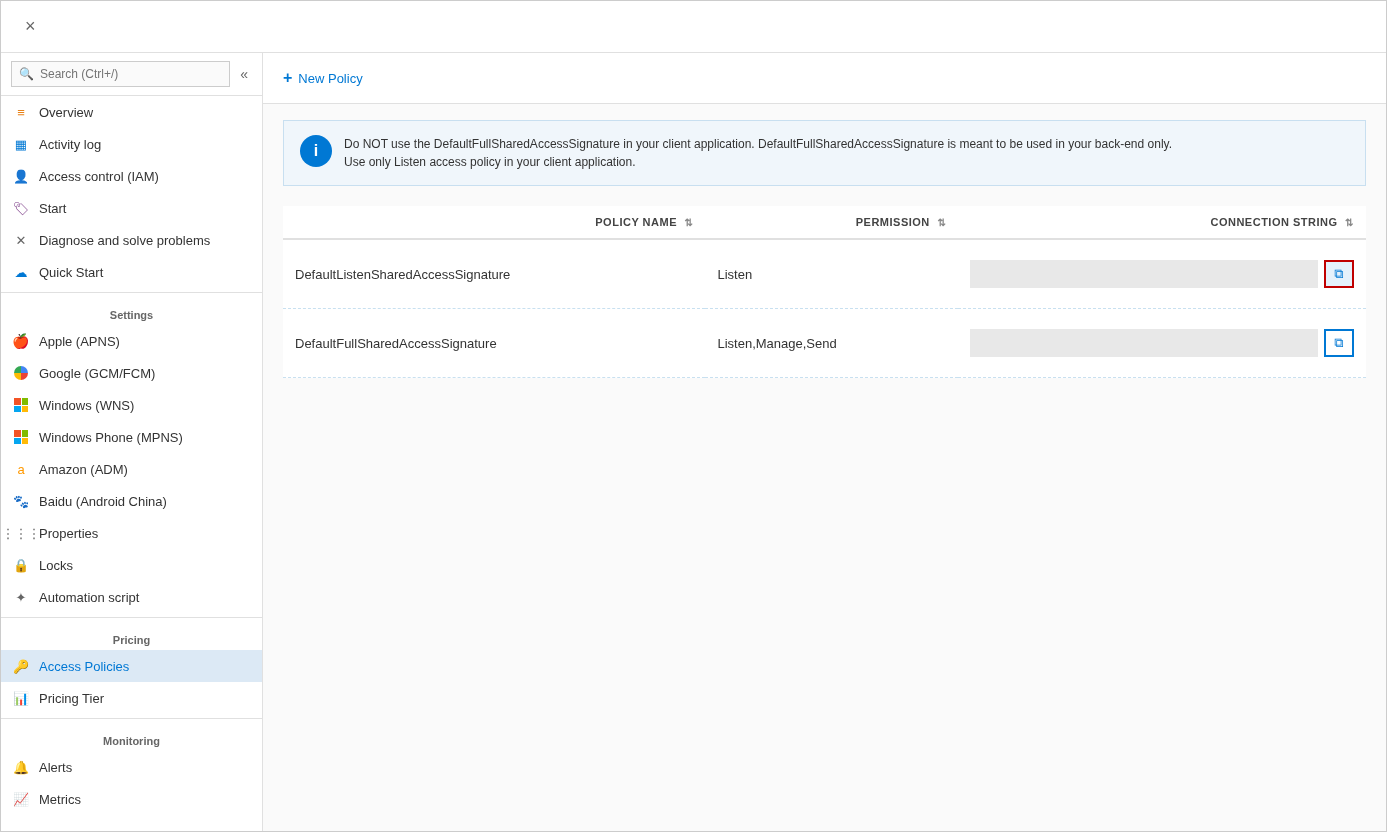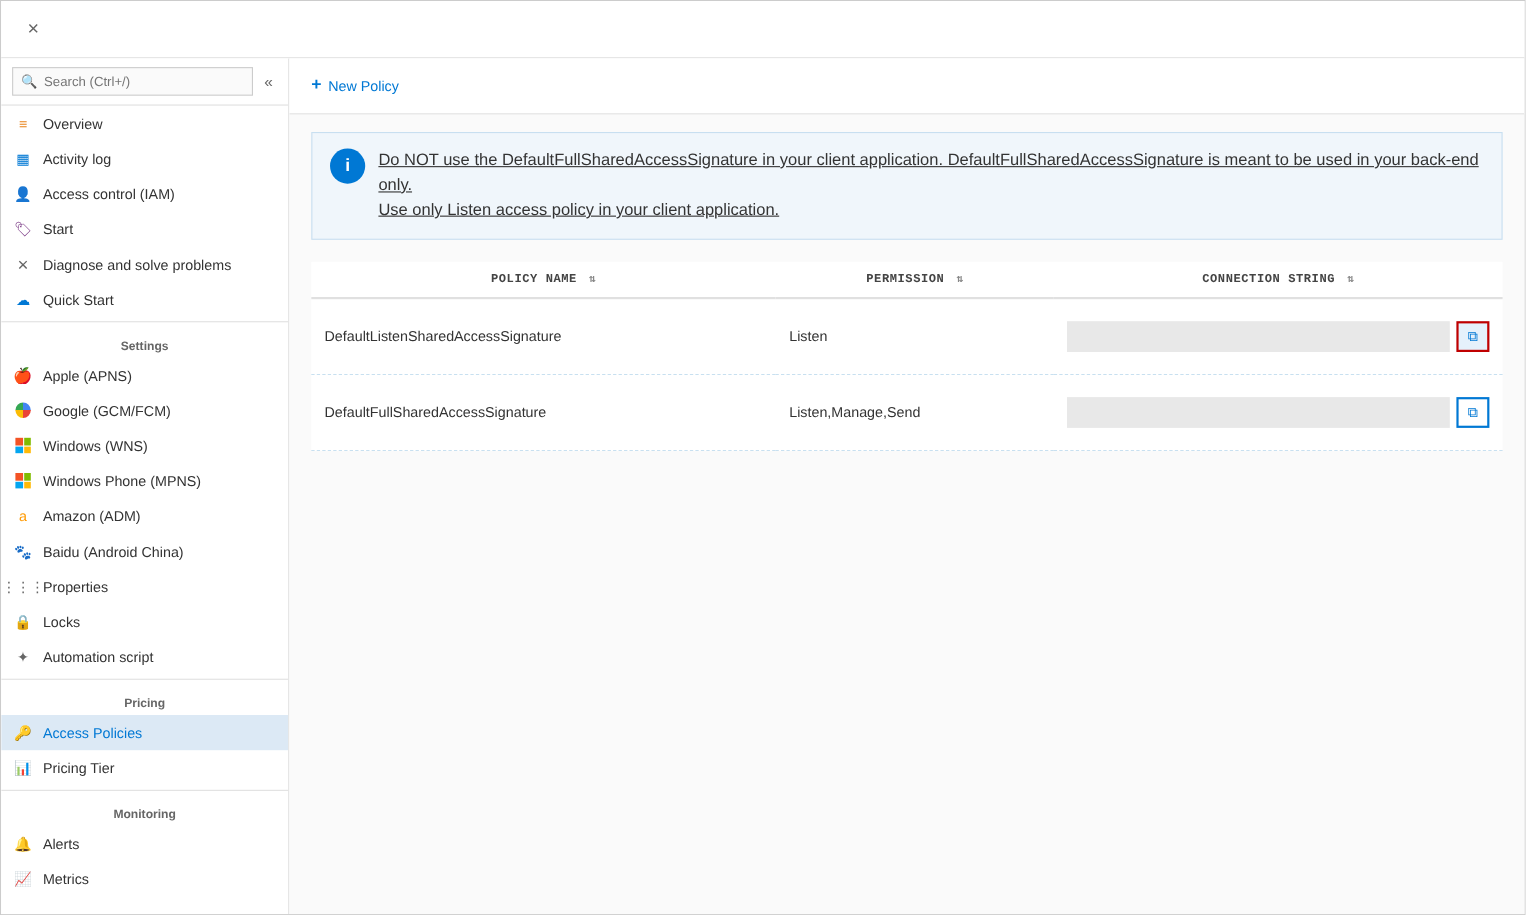--- a/index.html
+++ b/index.html
@@ -179,40 +179,39 @@
       border-radius: 50%;
       background: #0078d4;
       color: #fff;
       display: flex;
       align-items: center;
       justify-content: center;
       font-size: 16px;
       font-weight: bold;
       flex-shrink: 0;
     }
-    .info-text { font-size: 15px; color: #333; line-height: 1.5; text-decoration: underline; }
+    .info-text { font-size: 12px; color: #333; line-height: 1.5; }
 
     
     .policy-table {
       width: 100%;
       border-collapse: collapse;
       background: #fff;
     }
     .policy-table thead tr {
       border-bottom: 2px solid #e0e0e0;
     }
     .policy-table th {
-      text-align: center;
+      text-align: right;
       padding: 10px 12px;
       font-size: 11px;
       font-weight: 600;
       color: #444;
       text-transform: uppercase;
       letter-spacing: 0.5px;
-      font-family: Liberation Mono, monospace;
     }
     .policy-table th .sort-icon {
       display: inline-block;
       margin-left: 4px;
       font-size: 10px;
       color: #888;
     }
     .policy-table tbody tr {
       border-bottom: 1px dashed #c8e0f0;
     }

